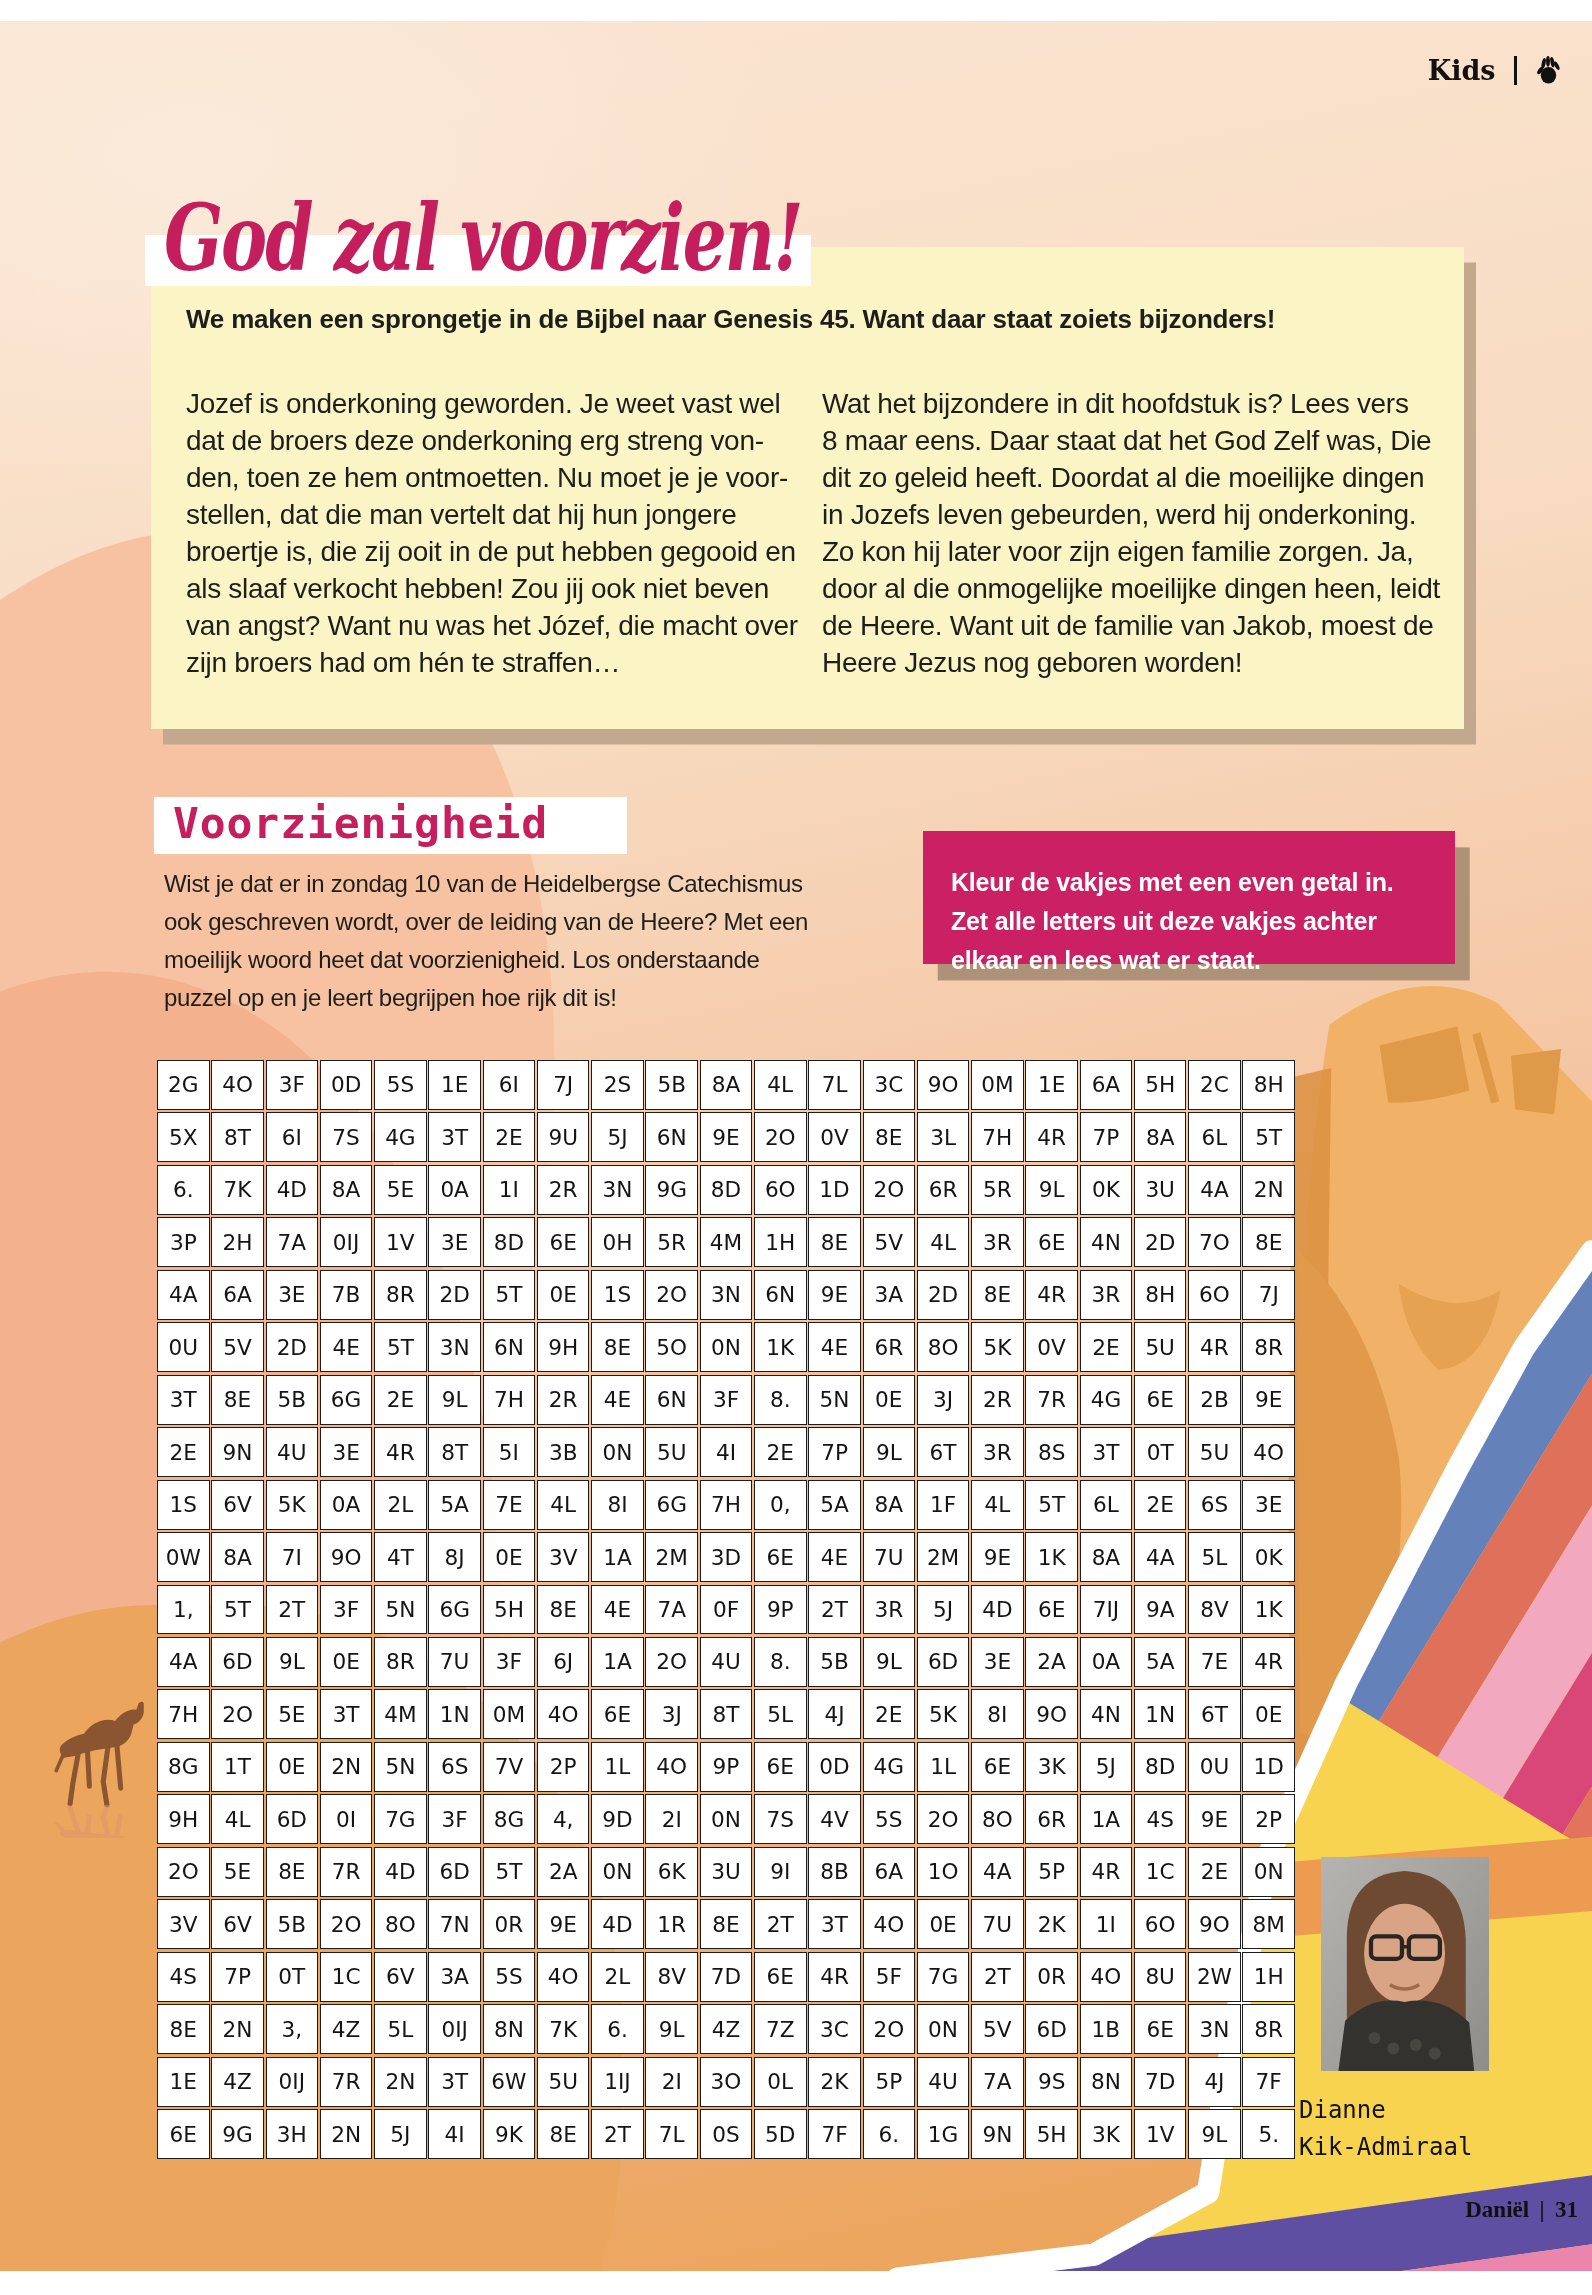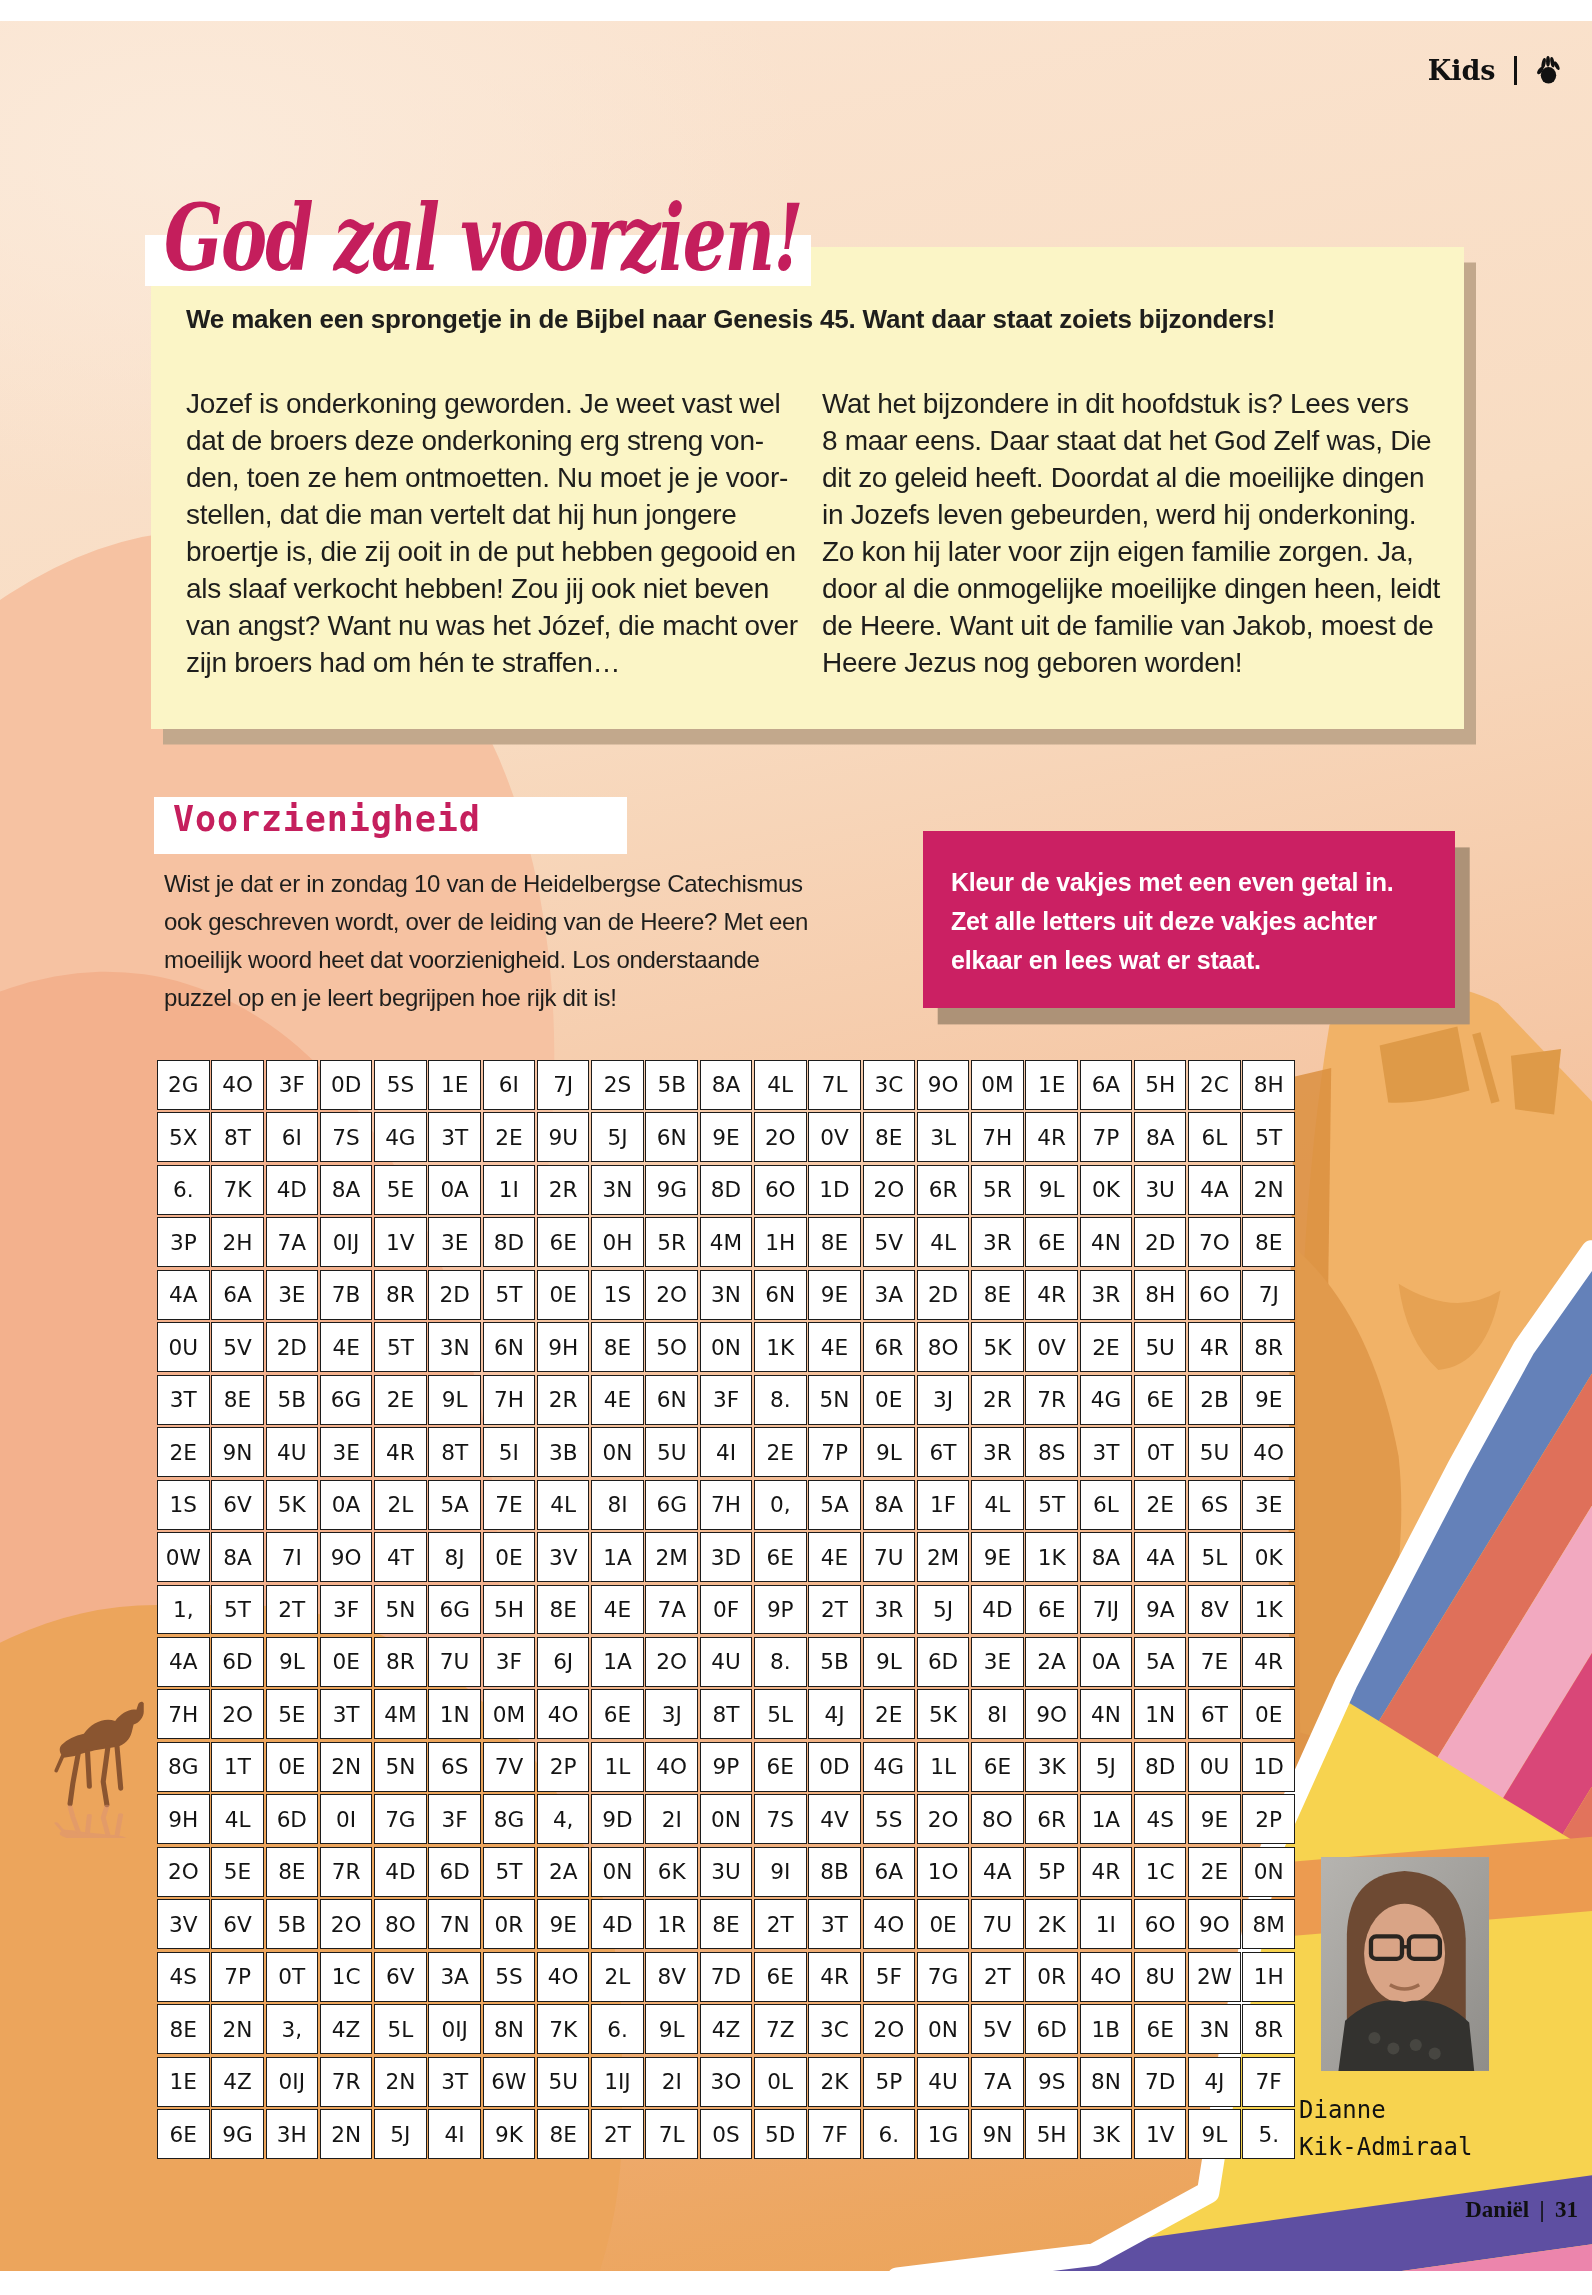--- a/index.html
+++ b/index.html
@@ -30,25 +30,25 @@
   
   .yellow-box{position:absolute;left:151px;top:247px;width:1313px;height:482px;background:#FBF5C6;
               box-shadow:12px 15.5px 0 #C2A88C;z-index:4}
   .intro{position:absolute;left:186px;top:304px;font-size:26px;font-weight:bold;z-index:6;letter-spacing:-0.2px}
   .col{position:absolute;top:385px;font-size:28px;line-height:37px;white-space:pre;z-index:6;letter-spacing:-0.3px}
   .col-left{left:186px}
   .col-right{left:822px}
   
   .prov-band{position:absolute;left:154px;top:797px;width:473px;height:57px;background:#fff;z-index:5}
   .prov-heading{position:absolute;left:173px;top:800px;font-family:"DejaVu Sans Mono",monospace;
-                font-weight:bold;font-size:35px;color:#C51F5D;letter-spacing:0.9px;z-index:6;line-height:1.1}
+                font-weight:bold;font-size:43px;color:#C51F5D;letter-spacing:0.9px;z-index:6;line-height:1.1}
   .prov-body{position:absolute;left:164px;top:865px;font-size:24px;line-height:38px;white-space:pre;
              z-index:6;letter-spacing:-0.3px}
   
-  .callout{position:absolute;left:923px;top:831px;width:532px;height:177px;background:#CB2063;
+  .callout{position:absolute;left:923px;top:831px;width:532px;height:133px;background:#CB2063;
            box-shadow:14.7px 16.4px 0 #AD9277;z-index:6;box-sizing:border-box;padding:32px 0 0 28px}
   .callout-text{color:#fff;font-weight:bold;font-size:25px;line-height:39px;white-space:pre;letter-spacing:-0.2px}
   
   .grid{position:absolute;left:157px;top:1060px;width:1138px;height:1099px;display:grid;
         grid-template-columns:repeat(21,1fr);grid-auto-rows:1fr;column-gap:1.7px;row-gap:2.6px;z-index:6}
   .cell{background:#fff;border:1.3px solid #1c1c1c;display:flex;align-items:center;justify-content:center;
         font-family:"DejaVu Sans",sans-serif;font-size:21.6px;color:#141414;overflow:hidden}
   
   .photo{position:absolute;left:1321px;top:1857px;width:168px;height:214px;z-index:7}
   .author{position:absolute;left:1299px;top:2092px;width:221px;text-align:left;

